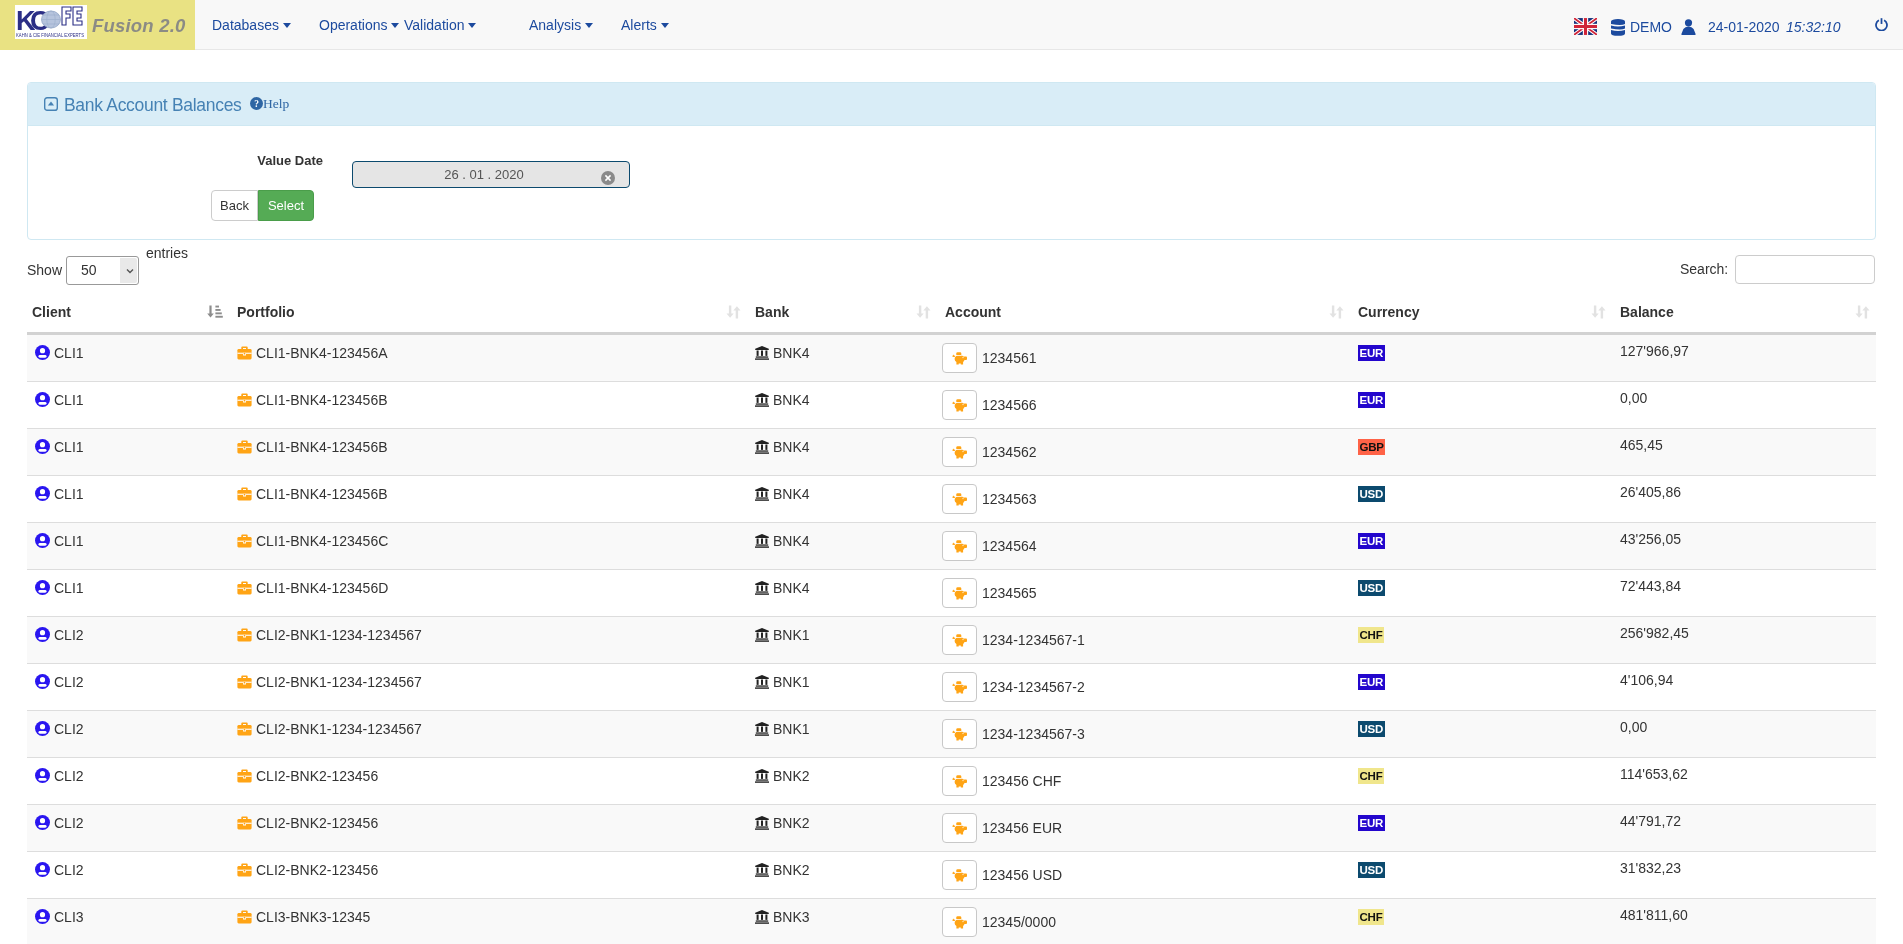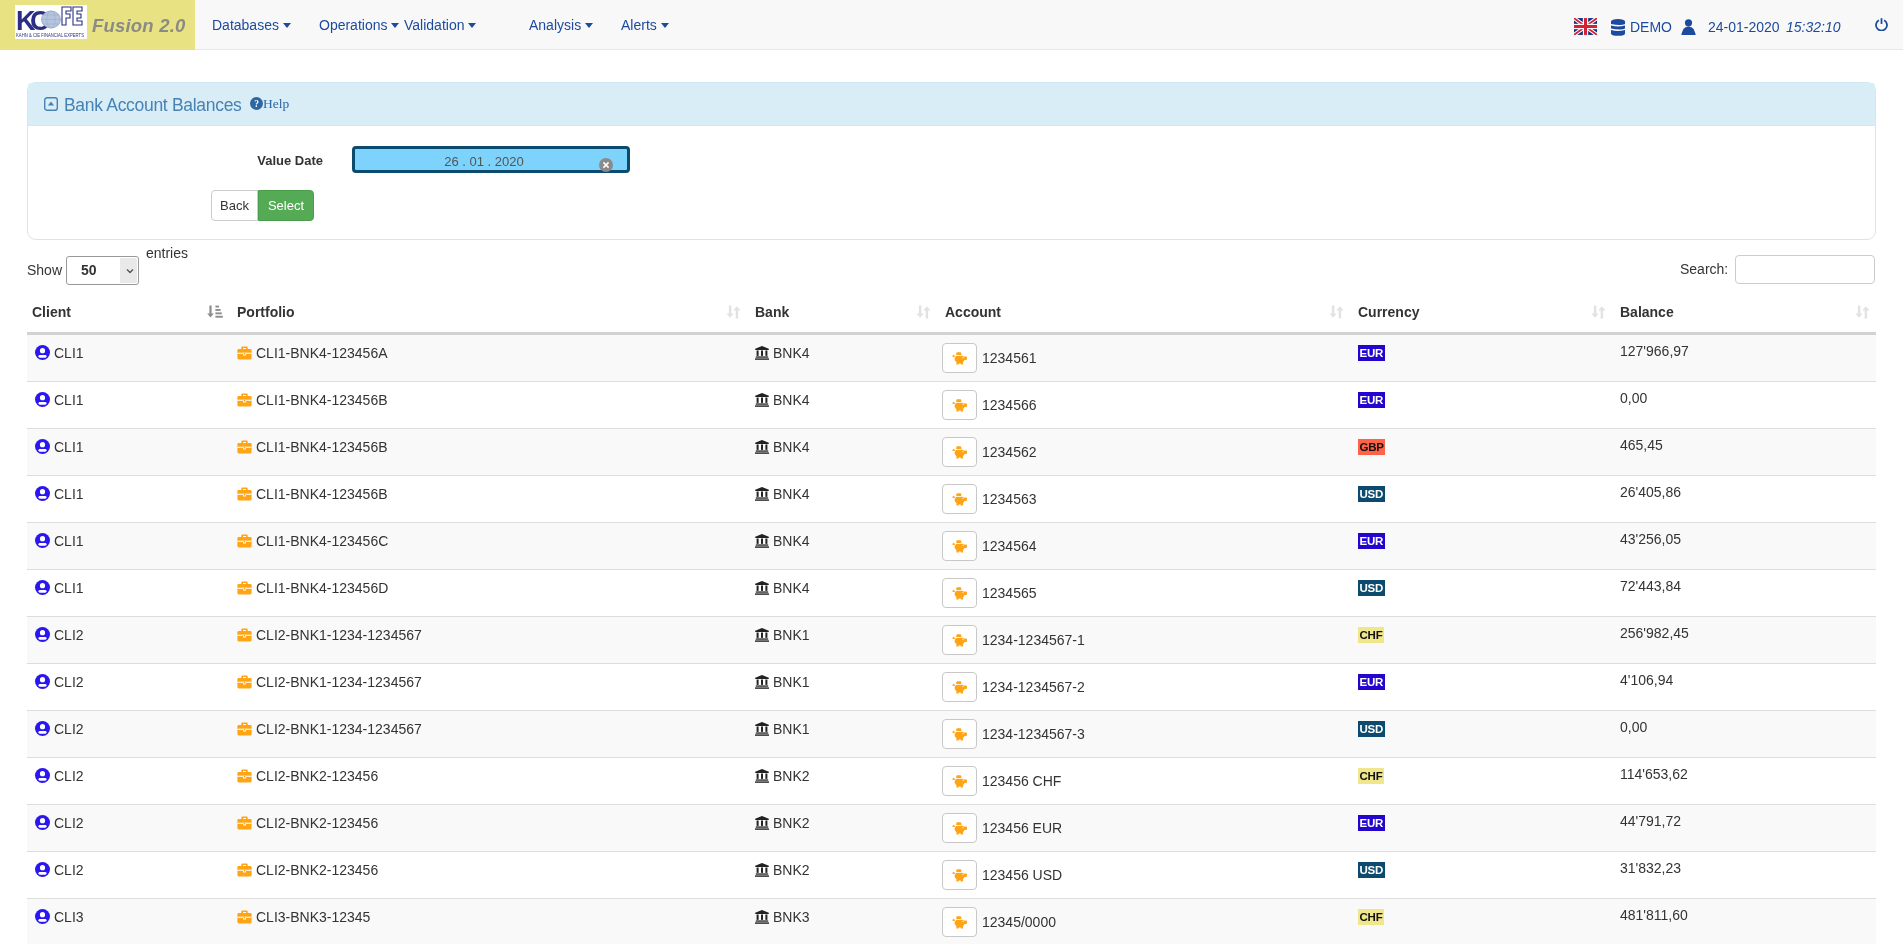--- a/index.html
+++ b/index.html
@@ -5,26 +5,26 @@
 * { margin:0; padding:0; box-sizing:border-box; }
 html,body { width:1903px; height:944px; background:#fff; font-family:"Liberation Sans",sans-serif; font-size:14px; color:#333; overflow:hidden; }
 
 #navbar { position:absolute; left:0; top:0; width:1903px; height:50px; background:#f8f8f8; border-bottom:1px solid #e7e7e7; }
 #brand { position:absolute; left:0; top:0; width:195px; height:50px; background:#e9e283; }
 #fusion { position:absolute; left:92px; top:0; height:58px; line-height:51px; font-size:18.5px; font-weight:bold; font-style:italic; color:#8b8b85; letter-spacing:0.2px; }
 .navlink { position:absolute; top:0; height:52px; line-height:50px; color:#1c4a9e; font-size:14px; white-space:nowrap; }
 .caret { display:inline-block; width:0; height:0; margin-left:4px; vertical-align:2px; border-top:5px solid #1c4a9e; border-left:4.5px solid transparent; border-right:4.5px solid transparent; }
 .nr { position:absolute; color:#1c4a9e; }
 
-#panel { position:absolute; left:27px; top:82px; width:1849px; height:158px; border:1px solid #cfe8f2; border-radius:9px; background:#fff; }
+#panel { position:absolute; left:27px; top:82px; width:1849px; height:158px; border:1px solid #cfe8f2; border-radius:4px; background:#fff; }
 #panel-head { position:absolute; left:0; top:0; width:100%; height:43px; background:#d9edf7; border-bottom:1px solid #cfe8f2; border-radius:3px 3px 0 0; }
 #panel-title { position:absolute; left:36px; top:12px; font-size:17.5px; color:#4682b4; letter-spacing:-0.3px; }
 #help { position:absolute; left:222px; top:13px; font-family:"Liberation Serif",serif; font-size:13.5px; color:#2e66a4; }
 #vd-label { position:absolute; left:100px; top:70px; width:195px; text-align:right; font-weight:bold; font-size:13px; color:#333; }
-#vd-input { position:absolute; left:324px; top:63px; width:278px; height:27px; border:3px solid #0c4a6e; border-radius:4px; background:#7dd3fc; text-align:center; line-height:25px; font-size:13px; color:#555; padding-right:14px; }
+#vd-input { position:absolute; left:324px; top:78px; width:278px; height:27px; border:1px solid #0c4a6e; border-radius:4px; background:#e5e5e5; text-align:center; line-height:25px; font-size:13px; color:#555; padding-right:14px; }
 #btn-back { position:absolute; left:183px; top:107px; width:47px; height:31px; background:#fff; border:1px solid #ccc; border-radius:4px 0 0 4px; text-align:center; line-height:29px; font-size:13px; color:#333; }
 #btn-select { position:absolute; left:230px; top:107px; width:56px; height:31px; background:#55ab55; border:1px solid #4a9d4a; border-radius:0 4px 4px 0; text-align:center; line-height:29px; font-size:13px; color:#fff; }
 
 #show-label { position:absolute; left:27px; top:255px; height:30px; line-height:30px; color:#333; }
 #entries-label { position:absolute; left:146px; top:238px; height:30px; line-height:30px; color:#333; }
 #lensel { position:absolute; left:66px; top:256px; width:73px; height:29px; border:1px solid #999; border-radius:3px; background:#fff; }
 #lensel .arr { position:absolute; right:1px; top:1px; bottom:1px; width:17px; background:#e9e9e9; border-radius:0 2px 2px 0; }
 #lensel .chv { position:absolute; right:4px; top:10px; width:8px; height:8px; }
 #search-label { position:absolute; left:1680px; top:255px; height:29px; line-height:29px; color:#333; }
 #search-input { position:absolute; left:1735px; top:255px; width:140px; height:29px; border:1px solid #ccc; border-radius:4px; background:#fff; }
@@ -114,21 +114,21 @@
           <circle cx="7" cy="7" r="7" fill="#8a8a8a"></circle>
           <line x1="4.4" y1="4.4" x2="9.6" y2="9.6" stroke="#fff" stroke-width="1.5"></line>
           <line x1="9.6" y1="4.4" x2="4.4" y2="9.6" stroke="#fff" stroke-width="1.5"></line>
         </svg></span></div>
   <div id="btn-back">Back</div>
   <div id="btn-select">Select</div>
 </div>
 
 <div id="show-label">Show</div>
 <div id="lensel">
-    <span style="position:absolute;left:14px;top:0;line-height:27px;color:#333;font-weight:bold;">50</span>
+    <span style="position:absolute;left:14px;top:0;line-height:27px;color:#333;">50</span>
     <span class="arr"></span>
     <svg class="chv" viewBox="0 0 8 8">
       <path d="M1 2.5 L4 5.5 L7 2.5" fill="none" stroke="#555" stroke-width="1.4"></path>
     </svg>
   </div>
 <div id="entries-label">entries</div>
 <div id="search-label">Search:</div>
 <div id="search-input"></div>
 
 <table id="tbl">

